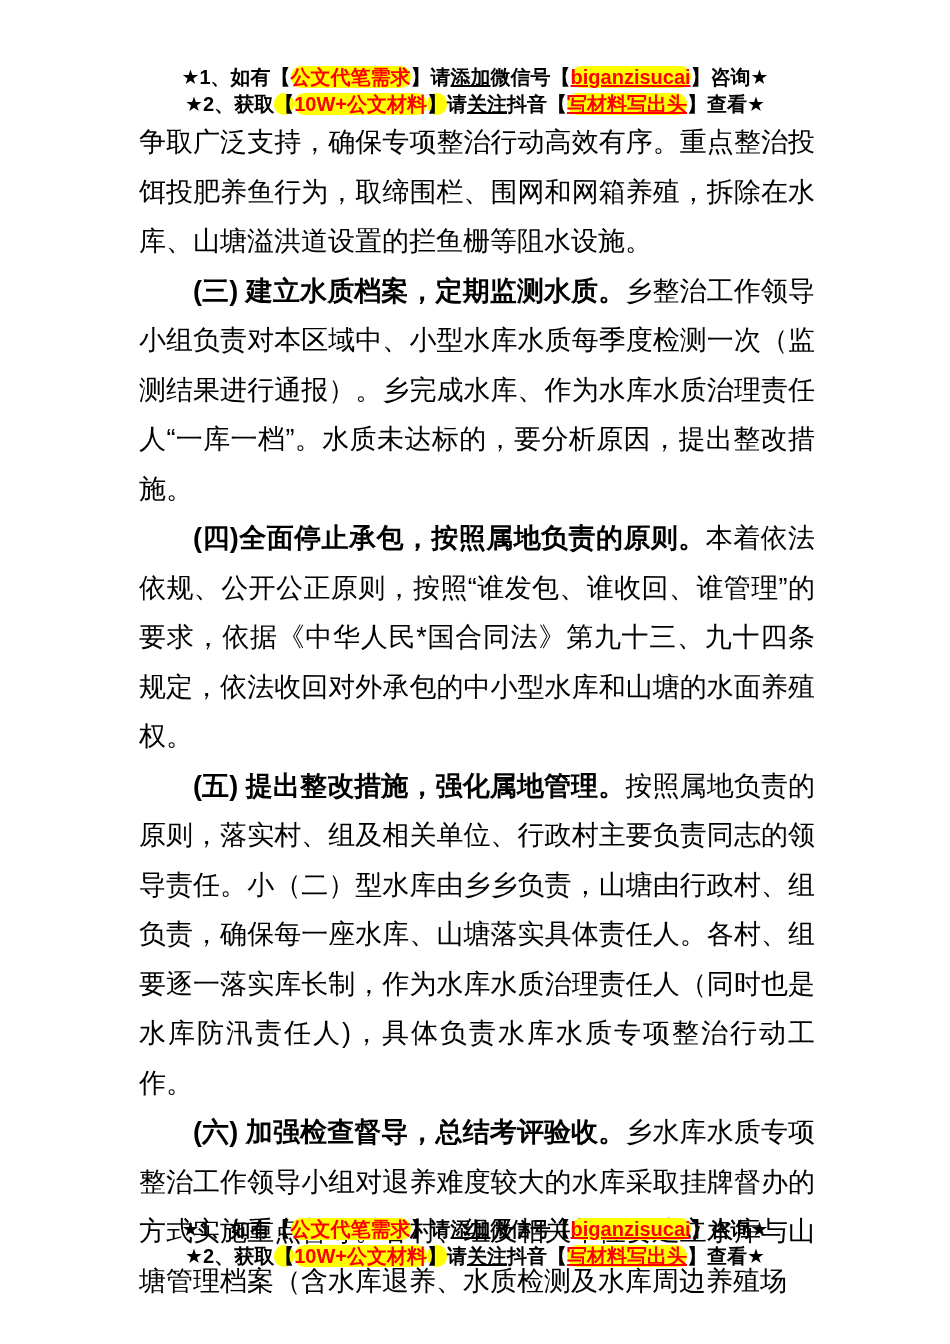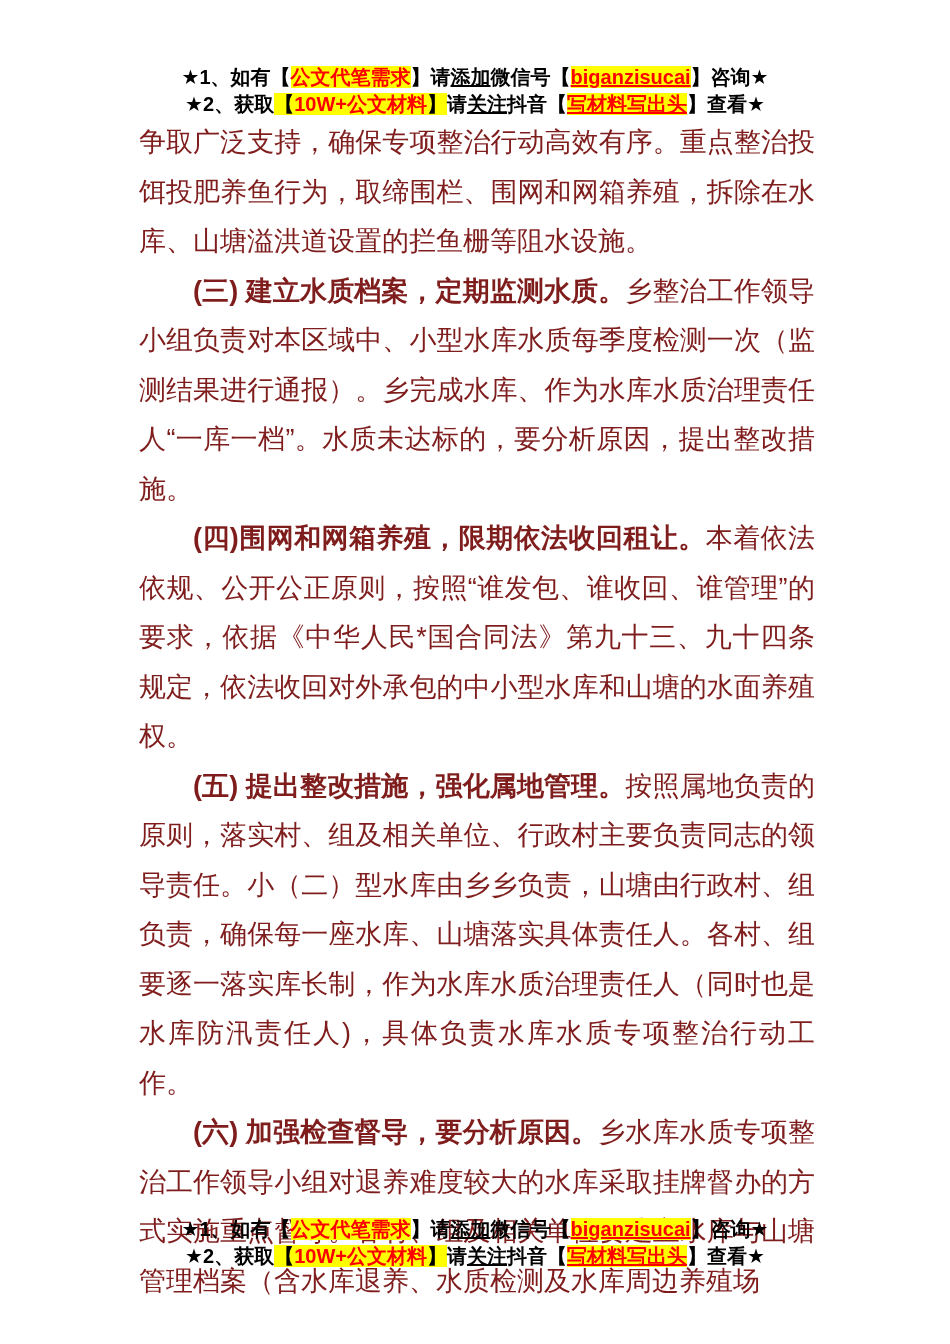--- a/index.html
+++ b/index.html
@@ -1,15 +1,15 @@
 <!DOCTYPE html>
 <html><head>
 <meta charset="utf-8">
 <style>
-  * { margin:0; padding:0; box-sizing:border-box; }
+  * { margin:0; padding:0; box-sizing:border-box;border-radius:17px; }
   html,body { background:#ffffff; }
   .page {
     position:relative;
     width:950px; height:1344px;
     background:#ffffff;
     overflow:hidden;
     font-family:"Liberation Sans","DejaVu Sans",sans-serif;
     color:#000000;
   }
   .promo {
@@ -22,42 +22,42 @@
   .promo-header { top:64px; }
   .promo-footer { top:1216px; }
   .hl { background:#ffff00; color:#ff0000; }
   .hl-ul { background:#ffff00; color:#ff0000; text-decoration:underline; }
   .yb { background:#ffff00; color:#000000; }
   .ul { text-decoration:underline; }
   .doc-body {
     position:absolute; top:118px; left:139px; width:676px;
     font-size:27px; line-height:49.5px;
     text-align:justify;
-    color:#7f1d1d;
+    color:#000000;
   }
   .para { margin:0; }
   .para.indent { text-indent:2em; }
   .para strong { font-weight:700; }
 </style>
 </head>
 <body>
 
 <div class="page">
 
   <div class="promo promo-header">
     <div><span>★1、如有【</span><span class="hl">公文代笔需求</span><span>】请</span><span class="ul">添加</span><span>微信号【</span><span class="hl-ul">biganzisucai</span><span>】咨询★</span></div>
     <div><span>★2、获取</span><span class="yb">【</span><span class="hl">10W+公文材料</span><span class="yb">】</span><span>请</span><span class="ul">关注</span><span>抖音【</span><span class="hl-ul">写材料写出头</span><span>】查看★</span></div>
   </div>
 
   <div class="doc-body">
     <p class="para"><span>争取广泛支持，确保专项整治行动高效有序。重点整治投饵投肥养鱼行为，取缔围栏、围网和网箱养殖，拆除在水库、山塘溢洪道设置的拦鱼栅等阻水设施。</span></p>
     <p class="para indent"><strong>(三) 建立水质档案，定期监测水质。</strong><span>乡整治工作领导小组负责对本区域中、小型水库水质每季度检测一次（监测结果进行通报）。乡完成水库、作为水库水质治理责任人“一库一档”。水质未达标的，要分析原因，提出整改措施。</span></p>
-    <p class="para indent"><strong>(四)围网和网箱养殖，限期依法收回租让。</strong><span>本着依法依规、公开公正原则，按照“谁发包、谁收回、谁管理”的要求，依据《中华人民*国合同法》第九十三、九十四条规定，依法收回对外承包的中小型水库和山塘的水面养殖权。</span></p>
+    <p class="para indent"><strong>(四)全面停止承包，按照属地负责的原则。</strong><span>本着依法依规、公开公正原则，按照“谁发包、谁收回、谁管理”的要求，依据《中华人民*国合同法》第九十三、九十四条规定，依法收回对外承包的中小型水库和山塘的水面养殖权。</span></p>
     <p class="para indent"><strong>(五) 提出整改措施，强化属地管理。</strong><span>按照属地负责的原则，落实村、组及相关单位、行政村主要负责同志的领导责任。小（二）型水库由乡乡负责，山塘由行政村、组负责，确保每一座水库、山塘落实具体责任人。各村、组要逐一落实库长制，作为水库水质治理责任人（同时也是水库防汛责任人)，具体负责水库水质专项整治行动工作。</span></p>
-    <p class="para indent"><strong>(六) 加强检查督导，要分析原因。</strong><span>乡水库水质专项整治工作领导小组对退养难度较大的水库采取挂牌督办的方式实施重点督导。各村、组及相关单位要建立水库与山塘管理档案（含水库退养、水质检测及水库周边养殖场</span></p>
+    <p class="para indent"><strong>(六) 加强检查督导，总结考评验收。</strong><span>乡水库水质专项整治工作领导小组对退养难度较大的水库采取挂牌督办的方式实施重点督导。各村、组及相关单位要建立水库与山塘管理档案（含水库退养、水质检测及水库周边养殖场</span></p>
   </div>
 
   <div class="promo promo-footer">
     <div><span>★1、如有【</span><span class="hl">公文代笔需求</span><span>】请</span><span class="ul">添加</span><span>微信号【</span><span class="hl-ul">biganzisucai</span><span>】咨询★</span></div>
     <div><span>★2、获取</span><span class="yb">【</span><span class="hl">10W+公文材料</span><span class="yb">】</span><span>请</span><span class="ul">关注</span><span>抖音【</span><span class="hl-ul">写材料写出头</span><span>】查看★</span></div>
   </div>
 
 </div>
 
 </body></html>

